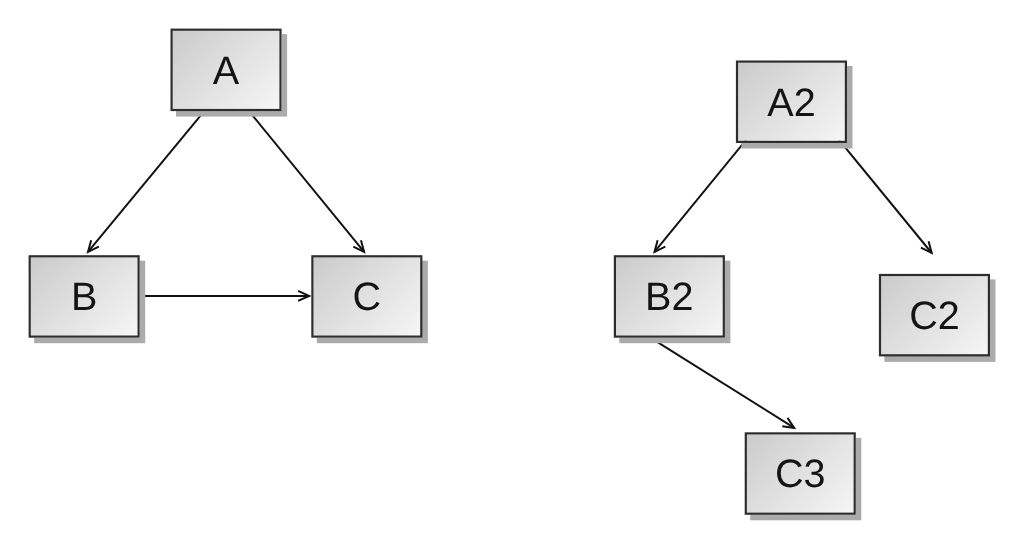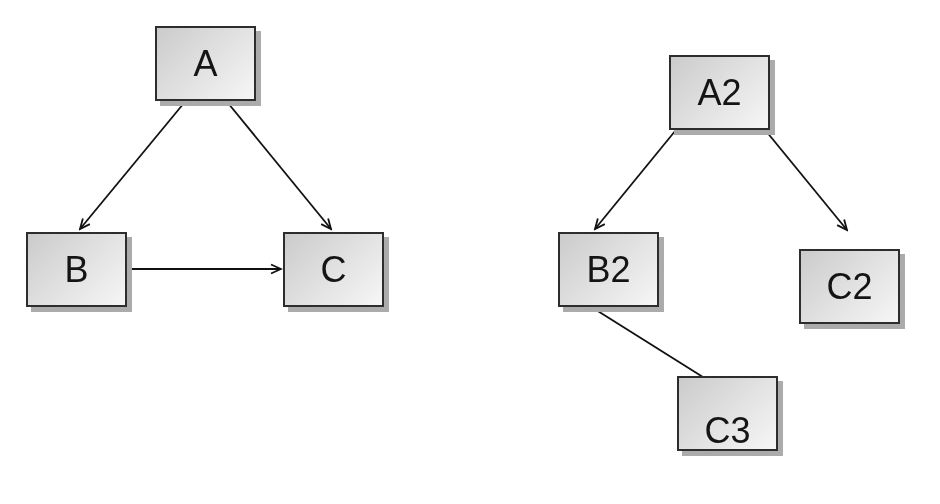--- a/index.html
+++ b/index.html
@@ -37,21 +37,21 @@
     line-height: 1;
     color: #141414;
     user-select: none;
   }
   .node-a  { left: 155px; top: 26px; }
   .node-b  { left: 26px;  top: 232px; }
   .node-c  { left: 283px; top: 232px; }
   .node-a2 { left: 669px; top: 25px; margin-top: 30px; }
   .node-b2 { left: 558px; top: 232px; }
   .node-c2 { left: 799px; top: 233px; margin-top: 16px; }
-  .node-c3 { left: 677px; top: 376px; align-items: flex-end; }
+  .node-c3 { left: 677px; top: 393px; }
   .edge {
     stroke: #111111;
     stroke-width: 1.8;
     fill: none;
   }
 </style>
 </head>
 <body>
 
 <div class="canvas">

